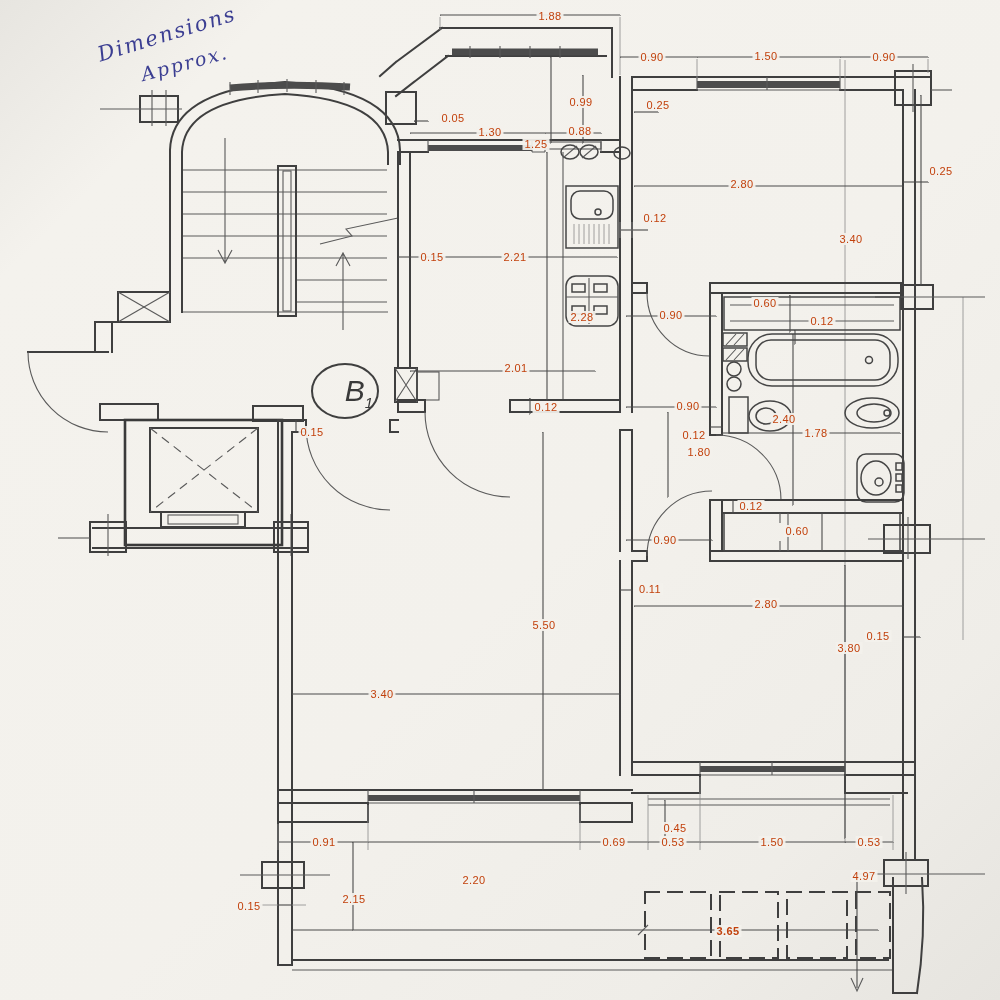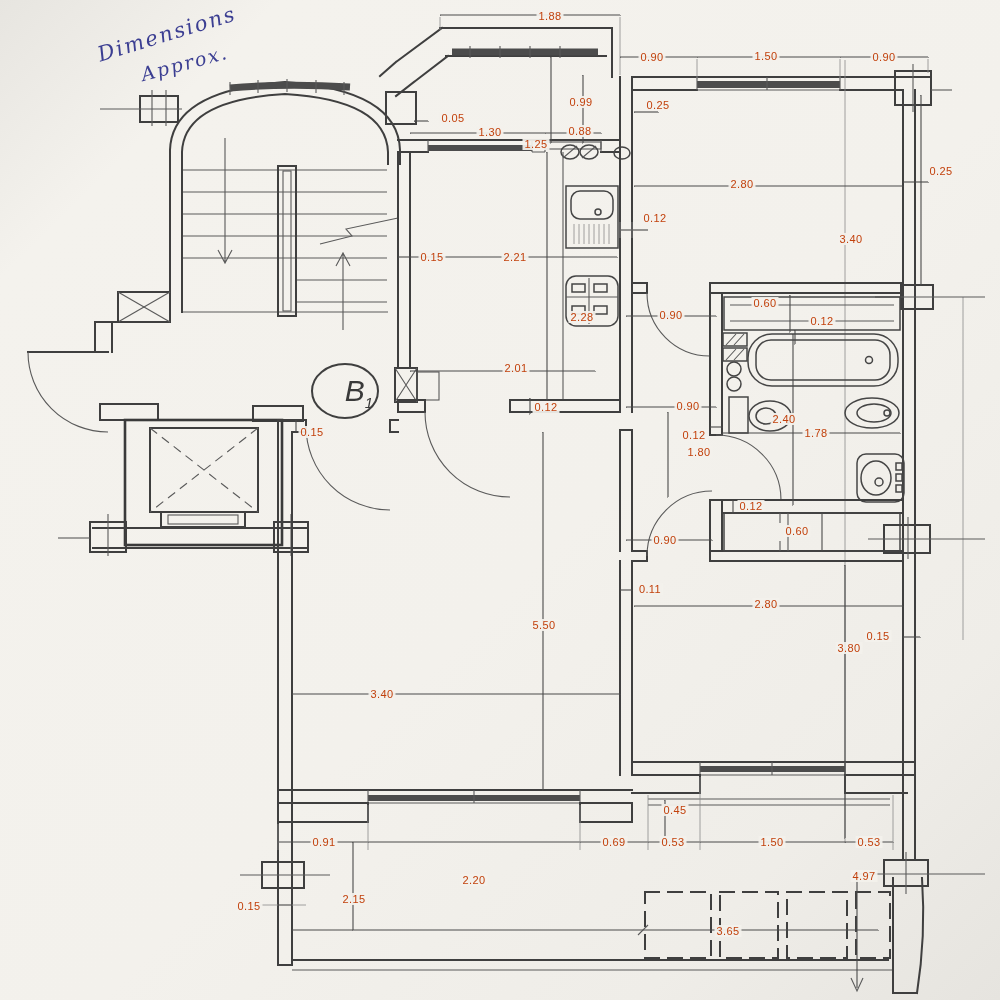--- a/index.html
+++ b/index.html
@@ -344,26 +344,26 @@
       <span class="dim" style="left: 312px; top: 432px;">0.15</span>
       <span class="dim" style="left: 751px; top: 506px;">0.12</span>
       <span class="dim" style="left: 797px; top: 531px;">0.60</span>
       <span class="dim" style="left: 665px; top: 540px;">0.90</span>
       <span class="dim" style="left: 650px; top: 589px;">0.11</span>
       <span class="dim" style="left: 766px; top: 604px;">2.80</span>
       <span class="dim" style="left: 544px; top: 604px; margin-top: 21px;">5.50</span>
       <span class="dim" style="left: 878px; top: 636px;">0.15</span>
       <span class="dim" style="left: 849px; top: 648px;">3.80</span>
       <span class="dim" style="left: 382px; top: 694px;">3.40</span>
-      <span class="dim" style="left: 675px; top: 810px;">0.45</span>
+      <span class="dim" style="left: 675px; top: 828px;">0.45</span>
       <span class="dim" style="left: 324px; top: 842px;">0.91</span>
       <span class="dim" style="left: 474px; top: 880px;">2.20</span>
       <span class="dim" style="left: 614px; top: 842px; text-align: right;">0.69</span>
       <span class="dim" style="left: 673px; top: 842px;">0.53</span>
       <span class="dim" style="left: 772px; top: 842px;">1.50</span>
       <span class="dim" style="left: 869px; top: 842px;">0.53</span>
       <span class="dim" style="left: 864px; top: 876px;">4.97</span>
       <span class="dim" style="left: 354px; top: 899px;">2.15</span>
       <span class="dim" style="left: 249px; top: 906px;">0.15</span>
-      <span class="dim" style="left: 728px; top: 931px;">3.65</span>
+      <span class="dim" style="left: 728px; top: 931px; font-weight: bold;">3.65</span>
     </div>
 
 </div>
 
 </body></html>

